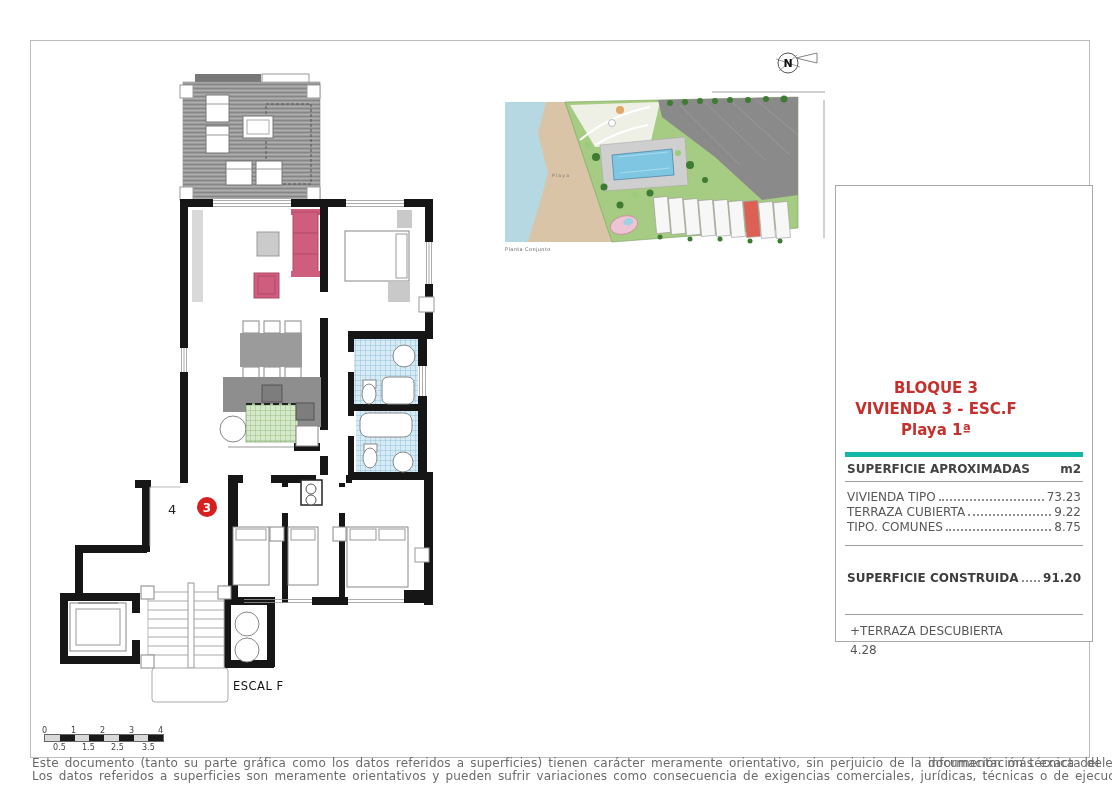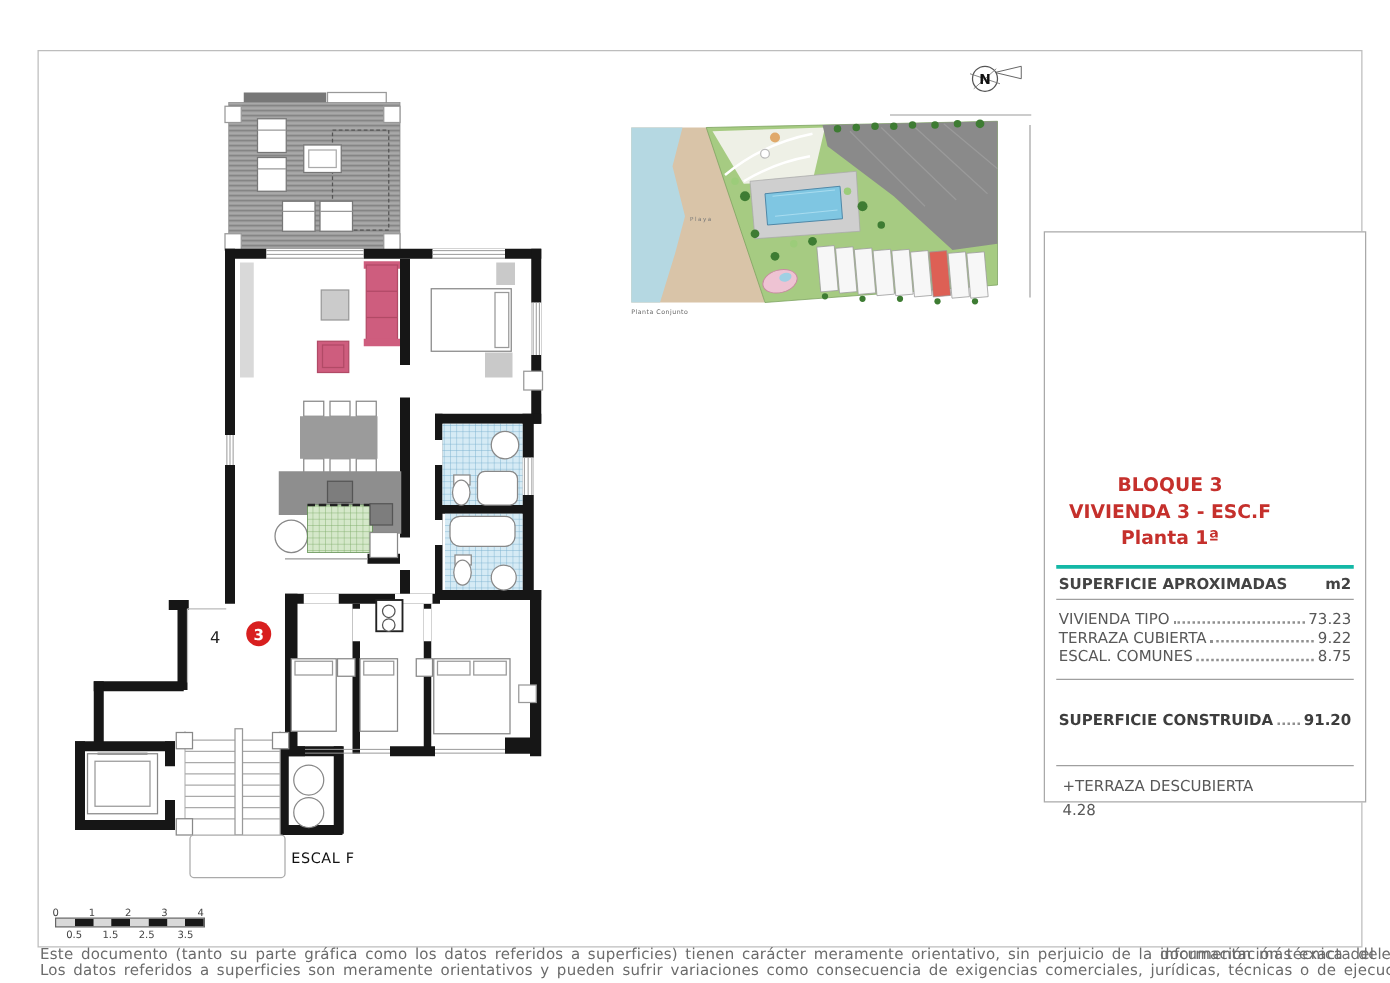--- a/index.html
+++ b/index.html
@@ -7,21 +7,21 @@
        font-family:"DejaVu Sans","Liberation Sans",sans-serif;}
   .abs{position:absolute;}
   
   .frame{left:30px;top:40px;width:1058px;height:716px;border:1px solid #bdbdbd;background:#fff;}
   
   .panel{left:835px;top:185px;width:256px;height:455px;border:1px solid #a9a9a9;background:#fff;}
   .aerial{left:838px;top:188px;width:250px;height:149px;border:1px solid #8a8a8a;overflow:hidden;}
   .tblock{left:835px;top:378px;width:202px;text-align:center;font-weight:bold;font-size:15px;line-height:21px;color:#c5302c;}
   .areas{left:845px;top:452px;width:238px;font-size:12px;color:#585858;}
   .a-head{display:flex;justify-content:space-between;align-items:baseline;font-weight:bold;color:#434343;
-          border-top:3px solid #14b8a6;border-bottom:1px solid #9f9f9f;padding:5px 2px;}
+          border-top:5px solid #14b8a6;border-bottom:1px solid #9f9f9f;padding:5px 2px;}
   .a-head .unit{font-weight:bold;}
   .a-rows{padding:8px 2px 6px;}
   .a-row{display:flex;align-items:baseline;line-height:15px;justify-content:flex-end;}
   .lead{flex:1;border-bottom:2px dotted #8f8f8f;margin:0 3px 3px;}
   .a-total{border-top:1px solid #9f9f9f;margin-top:4px;padding:25px 2px;font-weight:bold;color:#3d3d3d;display:flex;align-items:baseline;}
   .a-extra{border-top:1px solid #9f9f9f;margin-top:4px;padding:9px 2px;display:flex;align-items:baseline;flex-direction:column;}
   
   .disc{left:32px;top:757px;width:1054px;font-size:12px;line-height:13px;color:#6b6b6b;
         letter-spacing:.2px;word-spacing:2px;white-space:nowrap;}
   .overlap{position:relative;display:inline-block;}
@@ -364,41 +364,41 @@
     <polygon points="104,66 138,63 145,88 135,112 106,110 99,86" fill="#c3261a" opacity="0.92"></polygon>
     <ellipse cx="128" cy="88" rx="44" ry="45" fill="none" stroke="#e51010" stroke-width="5"></ellipse>
   </svg>
 </div>
 
 <div class="abs panel"></div>
 
 <div class="abs tblock">
   <div>BLOQUE 3</div>
   <div>VIVIENDA 3 - ESC.F</div>
-  <div>Planta 1ª</div>
+  <div>Playa 1ª</div>
 </div>
 
 <div class="abs areas">
   <div class="a-head">
     <span>SUPERFICIE APROXIMADAS</span>
     <span class="unit">m2</span>
   </div>
   <div class="a-rows">
     <div class="a-row">
       <span>VIVIENDA TIPO</span>
       <span class="lead"></span>
       <span>73.23</span>
     </div>
     <div class="a-row">
       <span>TERRAZA CUBIERTA</span>
       <span class="lead"></span>
       <span>9.22</span>
     </div>
     <div class="a-row">
-      <span>ESCAL. COMUNES</span>
+      <span>TIPO. COMUNES</span>
       <span class="lead"></span>
       <span>8.75</span>
     </div>
   </div>
   <div class="a-total">
     <span>SUPERFICIE CONSTRUIDA</span>
     <span class="lead"></span>
     <span>91.20</span>
   </div>
   <div class="a-extra">

